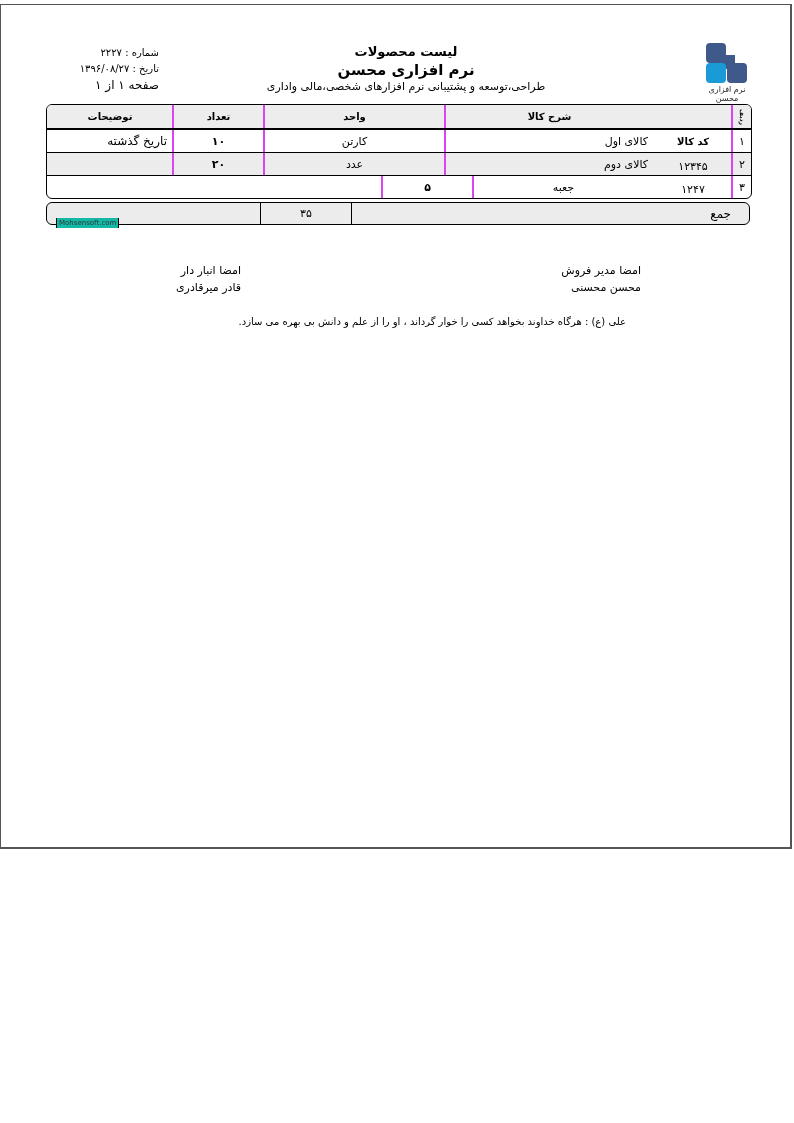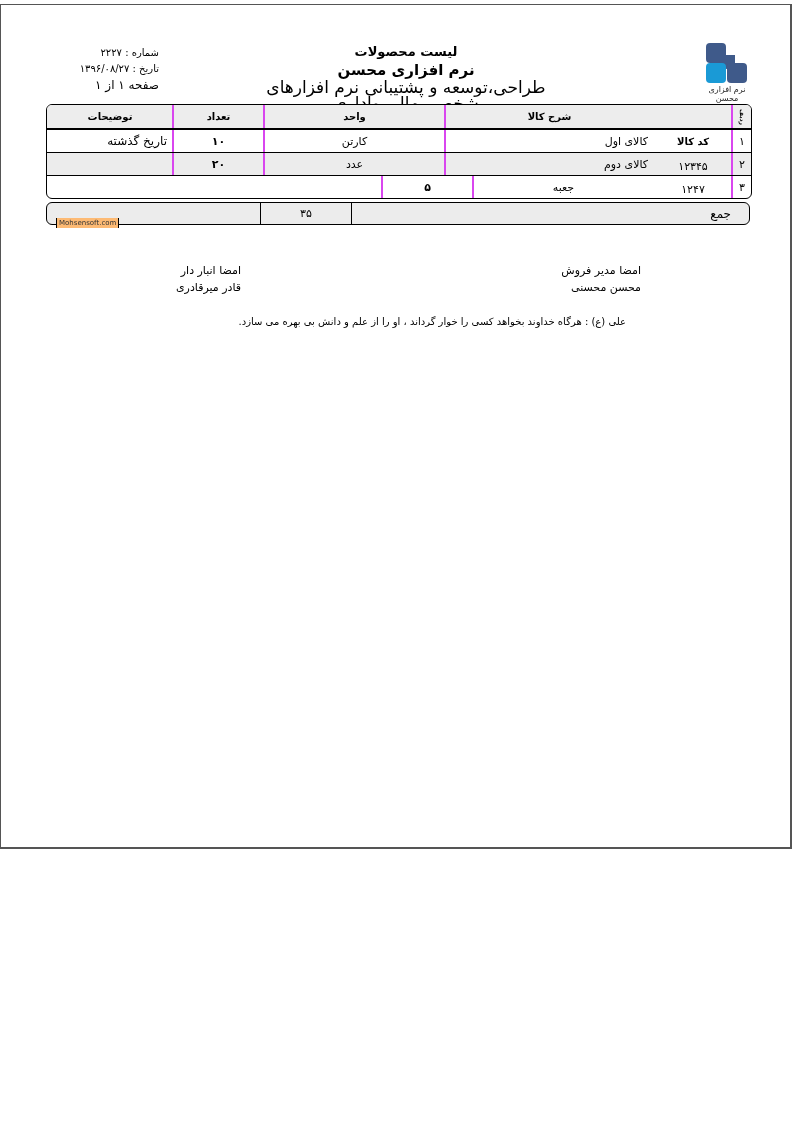--- a/index.html
+++ b/index.html
@@ -8,21 +8,21 @@
   .page { position: absolute; left: 0; top: 4px; width: 792px; height: 845px;
           border: 1px solid #555; border-bottom-width: 2px; border-right-width: 2px; box-sizing: border-box; }
 
   .hdr-left { position: absolute; left: 48px; top: 40px; direction: rtl; text-align: left; font-size: 10px; line-height: 16px; width: 110px; }
   .hdr-left div { text-align: right; width: 96px; }
   .hdr-left .small { font-size: 12px; }
 
   .hdr-center { position: absolute; left: 250px; top: 38px; width: 310px; text-align: center; direction: rtl; }
   .hdr-center .t1 { font-size: 13px; font-weight: bold; line-height: 18px; text-align: center; }
   .hdr-center .t2 { font-size: 15px; font-weight: bold; line-height: 18px; }
-  .hdr-center .t3 { font-size: 17px; line-height: 16px; }
+  .hdr-center .t3 { font-size: 11px; line-height: 16px; }
 
   .logo { position: absolute; left: 700px; top: 38px; width: 56px; height: 58px; }
   .logo .sq1 { position: absolute; left: 5px; top: 0; width: 20px; height: 20px; background: #3f5a8a; border-radius: 4px; }
   .logo .sq2 { position: absolute; left: 5px; top: 20px; width: 20px; height: 20px; background: #1a9ad6; border-radius: 4px; }
   .logo .sq3 { position: absolute; left: 26px; top: 20px; width: 20px; height: 20px; background: #3f5a8a; border-radius: 4px; }
   .logo .bridge { position: absolute; left: 18px; top: 12px; width: 16px; height: 14px; background: #3f5a8a; border-radius: 0 0 0 8px; }
   .logo .lbl { position: absolute; left: -4px; top: 42px; width: 60px; font-size: 8px; text-align: center; direction: rtl; color: #222; }
 
   .tbl { position: absolute; left: 45px; top: 99px; width: 704px; border: 1px solid #000; border-radius: 6px; overflow: hidden; direction: rtl; font-size: 11px; }
   .row { display: flex; height: 23px; border-top: 1px solid #000; box-sizing: border-box; }
@@ -36,21 +36,21 @@
   .c-desc { width: 209px; justify-content: flex-start; }
   .c-unit { width: 181px; justify-content: center; }
   .c-qty { width: 91px; justify-content: center; font-weight: bold; }
   .c-notes { flex: 1; justify-content: flex-start; font-size: 12px; padding-left: 6px; }
   .hdr .c-num { font-size: 6px; writing-mode: vertical-rl; }
 
   .totbl { position: absolute; left: 45px; top: 197px; width: 704px; height: 23px; border: 1px solid #000; border-radius: 6px; background: #ececec; direction: rtl; display: flex; font-size: 11px; box-sizing: border-box; }
   .totbl .lbl { width: 398px; border-left: 1px solid #000; box-sizing: border-box; padding-right: 18px; display: flex; align-items: center; font-size: 12px; }
   .totbl .sum { width: 91px; border-left: 1px solid #000; box-sizing: border-box; display: flex; align-items: center; justify-content: center; }
   .totbl .rest { flex: 1; }
-  .brand { position: absolute; left: 55px; top: 213px; font-size: 7px; background: #fdba74; padding: 0 2px; border-left: 1px solid #000; border-right: 1px solid #000; line-height: 10px; color: #333; }
+  .brand { position: absolute; left: 55px; top: 213px; font-size: 7px; background: #14b8a6; padding: 0 2px; border-left: 1px solid #000; border-right: 1px solid #000; line-height: 10px; color: #333; }
 
   .sig { position: absolute; direction: rtl; font-size: 11px; line-height: 17px; text-align: right; }
   .sig-sales { left: 520px; top: 257px; width: 120px; }
   .sig-store { left: 130px; top: 257px; width: 110px; }
   .quote { position: absolute; left: 160px; top: 311px; width: 465px; direction: rtl; text-align: right; font-size: 10px; }
 </style>
 </head>
 <body>
 
 <div class="page">

